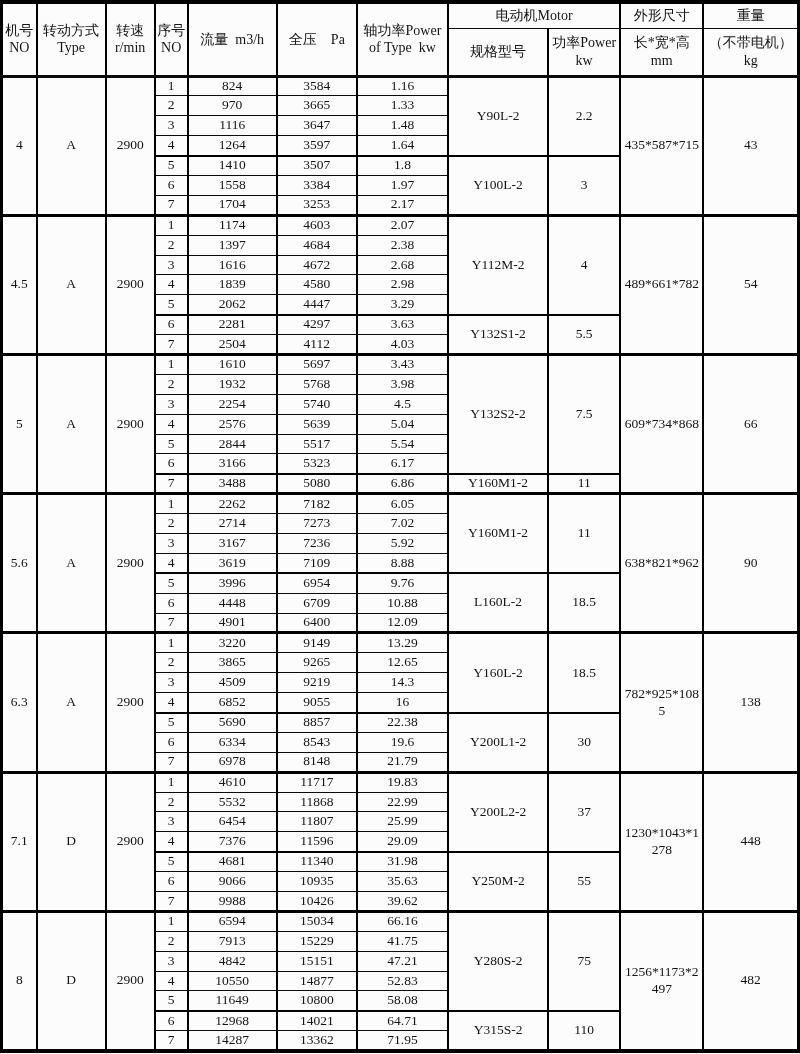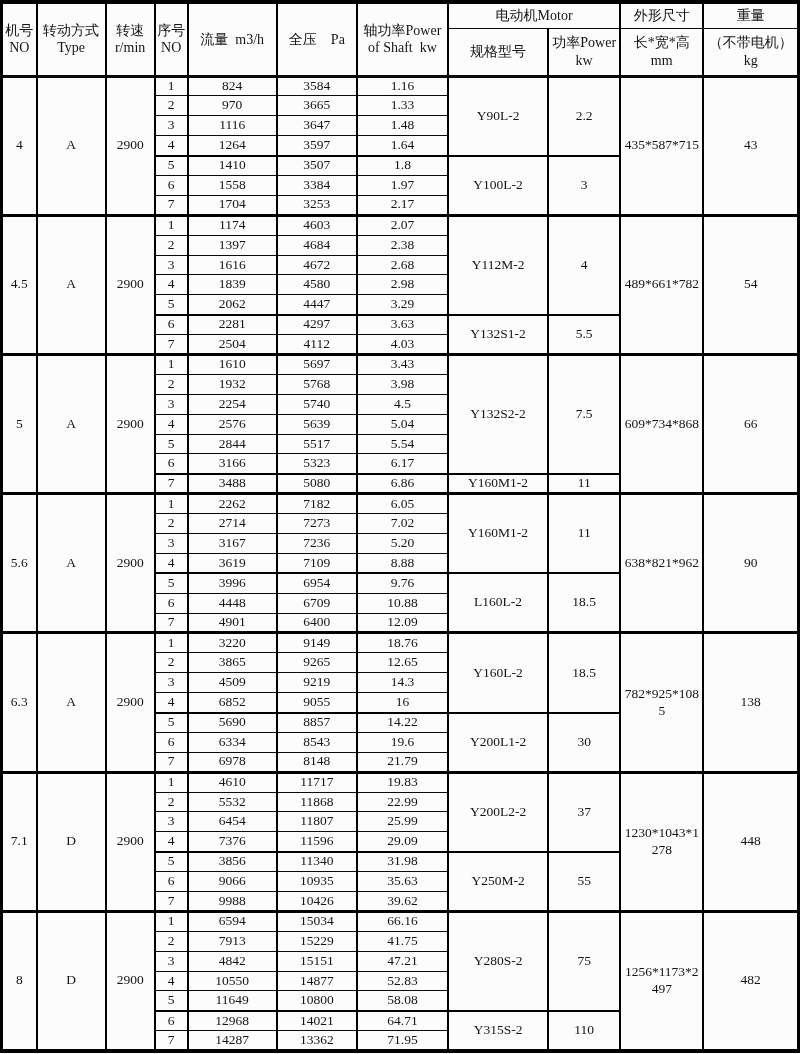--- a/index.html
+++ b/index.html
@@ -72,21 +72,21 @@
 NO</th>
         <th rowspan="2">转动方式
 Type</th>
         <th rowspan="2">转速
 r/min</th>
         <th rowspan="2">序号
 NO</th>
         <th rowspan="2">流量  m3/h</th>
         <th rowspan="2">全压    Pa</th>
         <th rowspan="2">轴功率Power
-of Shaft  kw</th>
+of Type  kw</th>
         <th colspan="2">电动机Motor</th>
         <th>外形尺寸</th>
         <th>重量</th>
       </tr>
       <tr class="h2">
         <th>规格型号</th>
         <th>功率Power
 kw</th>
         <th>长*宽*高
 mm</th>
@@ -264,21 +264,21 @@
         <tr>
           <td>2</td>
           <td>2714</td>
           <td>7273</td>
           <td>7.02</td>
         </tr>
         <tr>
           <td>3</td>
           <td>3167</td>
           <td>7236</td>
-          <td>5.20</td>
+          <td>5.92</td>
         </tr>
         <tr>
           <td>4</td>
           <td>3619</td>
           <td>7109</td>
           <td>8.88</td>
         </tr>
         <tr class="motor-change">
           <td>5</td>
           <td>3996</td>
@@ -299,21 +299,21 @@
           <td>6400</td>
           <td>12.09</td>
         </tr>
         <tr class="block-start">
           <td rowspan="7">6.3</td>
           <td rowspan="7">A</td>
           <td rowspan="7">2900</td>
           <td>1</td>
           <td>3220</td>
           <td>9149</td>
-          <td>18.76</td>
+          <td>13.29</td>
           <td rowspan="4">Y160L-2</td>
           <td rowspan="4">18.5</td>
           <td rowspan="7" class="dims">782*925*1085</td>
           <td rowspan="7">138</td>
         </tr>
         <tr>
           <td>2</td>
           <td>3865</td>
           <td>9265</td>
           <td>12.65</td>
@@ -327,21 +327,21 @@
         <tr>
           <td>4</td>
           <td>6852</td>
           <td>9055</td>
           <td>16</td>
         </tr>
         <tr class="motor-change">
           <td>5</td>
           <td>5690</td>
           <td>8857</td>
-          <td>14.22</td>
+          <td>22.38</td>
           <td rowspan="3">Y200L1-2</td>
           <td rowspan="3">30</td>
         </tr>
         <tr>
           <td>6</td>
           <td>6334</td>
           <td>8543</td>
           <td>19.6</td>
         </tr>
         <tr>
@@ -376,21 +376,21 @@
           <td>25.99</td>
         </tr>
         <tr>
           <td>4</td>
           <td>7376</td>
           <td>11596</td>
           <td>29.09</td>
         </tr>
         <tr class="motor-change">
           <td>5</td>
-          <td>3856</td>
+          <td>4681</td>
           <td>11340</td>
           <td>31.98</td>
           <td rowspan="3">Y250M-2</td>
           <td rowspan="3">55</td>
         </tr>
         <tr>
           <td>6</td>
           <td>9066</td>
           <td>10935</td>
           <td>35.63</td>

